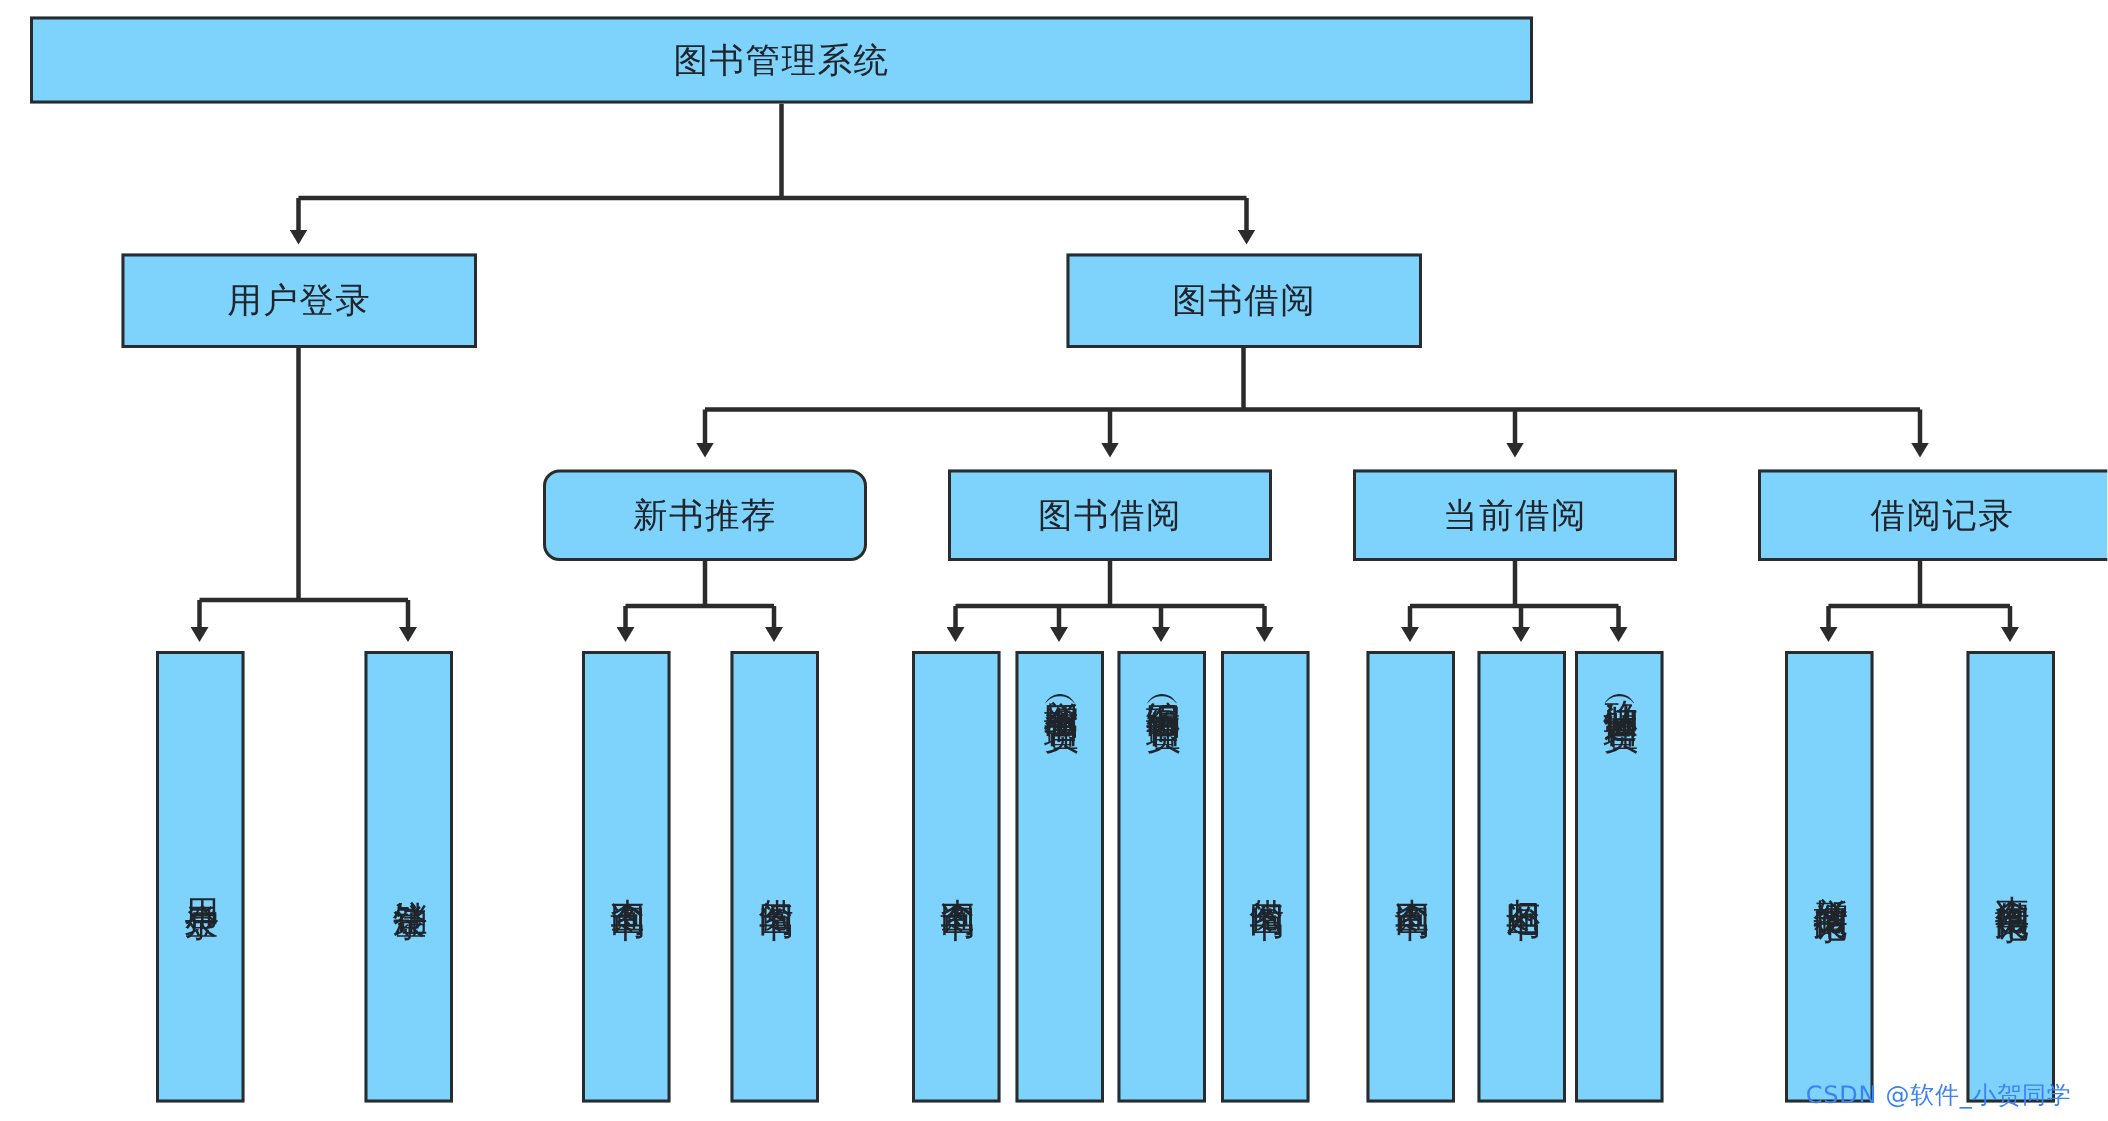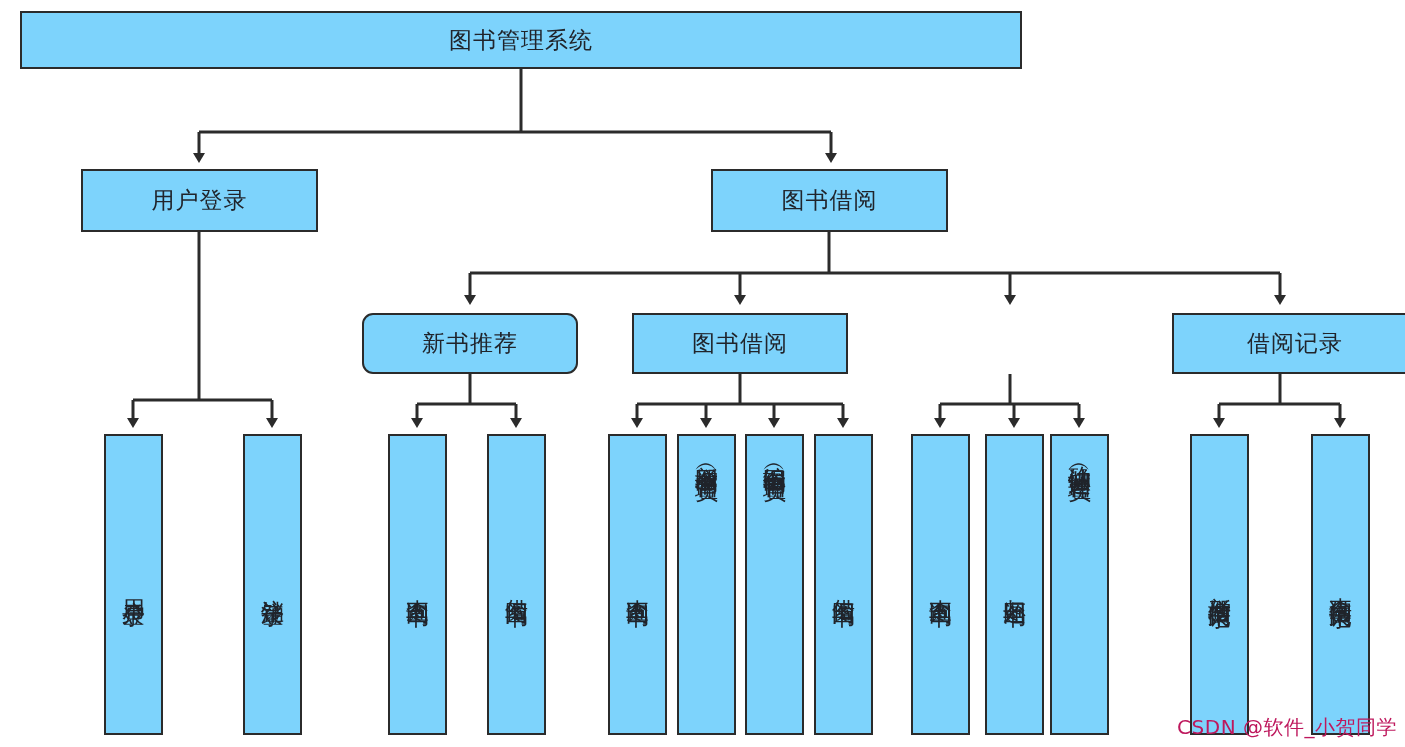--- a/index.html
+++ b/index.html
@@ -53,24 +53,24 @@
     letter-spacing: 2px;
     white-space: nowrap;
     color: #20242b;
   }
   .node.leaf.centered {
     align-items: center;
     padding-top: 0;
   }
   .watermark {
     position: absolute;
-    right: 8px;
+    right: 24px;
     bottom: 6px;
-    font-size: 20px;
-    color: #be185d;
+    font-size: 16px;
+    color: #3b82f6;
     letter-spacing: 0.5px;
     white-space: nowrap;
   }
 </style>
 </head>
 <body>
 
 <div id="canvas">
 
   <svg class="connectors" viewBox="0 0 1405 747" xmlns="http://www.w3.org/2000/svg">
@@ -133,20 +133,23 @@
   <div class="node horiz" style="left:711px; top:169px; width:237px; height:63px;">
     <span>图书借阅</span>
   </div>
 
   <div class="node horiz" style="left:362px; top:313px; width:216px; height:61px;border-radius:11px;">
     <span>新书推荐</span>
   </div>
   <div class="node horiz" style="left:632px; top:313px; width:216px; height:61px;">
     <span>图书借阅</span>
   </div>
+  <div class="node horiz" style="left:902px; top:313px; width:216px; height:61px;">
+    <span>当前借阅</span>
+  </div>
   <div class="node horiz" style="left:1172px; top:313px; width:246px; height:61px;">
     <span>借阅记录</span>
   </div>
 
   <div class="node leaf centered" style="left:104px; top:434px; width:59px; height:301px;">
     <span class="vtext">用户登录</span>
   </div>
   <div class="node leaf centered" style="left:243px; top:434px; width:59px; height:301px;">
     <span class="vtext">注销登录</span>
   </div>

